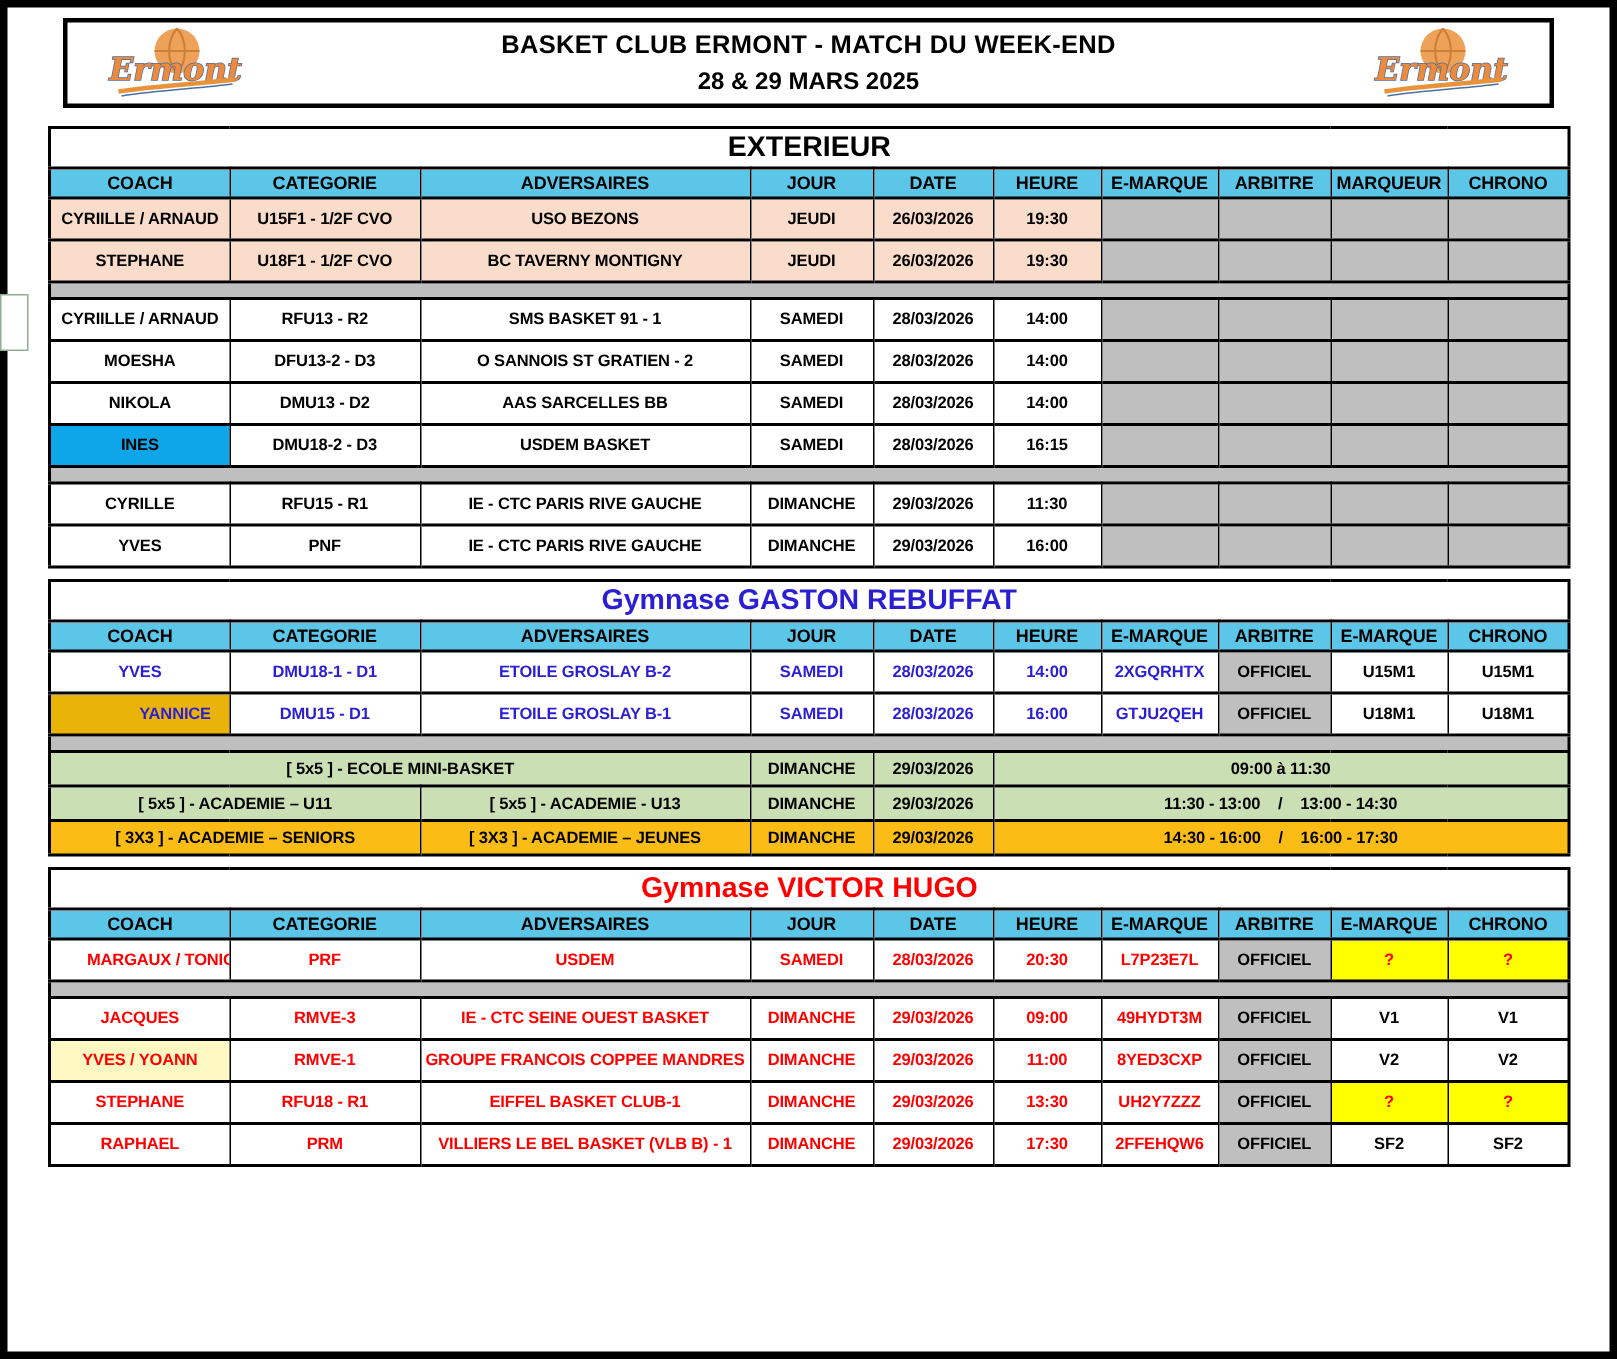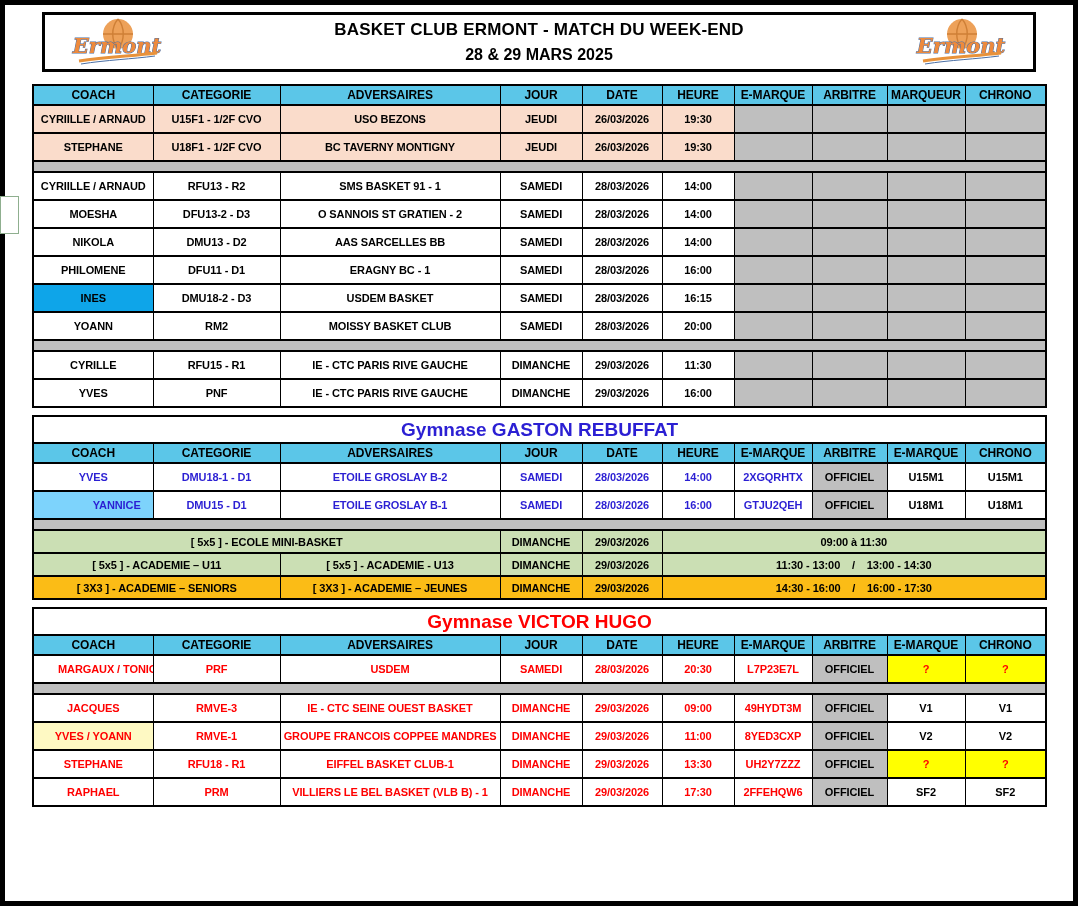--- a/index.html
+++ b/index.html
@@ -75,20 +75,23 @@
           <col style="width: 220px;">
           <col style="width: 82px;">
           <col style="width: 80px;">
           <col style="width: 72px;">
           <col style="width: 78px;">
           <col style="width: 75px;">
           <col style="width: 78px;">
           <col style="width: 81px;">
         </colgroup>
         <tbody>
+          <tr class="title-row">
+            <td colspan="10" style="color: rgb(0, 0, 0);">EXTERIEUR</td>
+          </tr>
           <tr class="header-row">
             <td>COACH</td>
             <td>CATEGORIE</td>
             <td>ADVERSAIRES</td>
             <td>JOUR</td>
             <td>DATE</td>
             <td>HEURE</td>
             <td>E-MARQUE</td>
             <td>ARBITRE</td>
             <td>MARQUEUR</td>
@@ -151,50 +154,26 @@
             <td style="background: rgb(255, 255, 255); color: rgb(0, 0, 0);">AAS SARCELLES BB</td>
             <td style="background: rgb(255, 255, 255); color: rgb(0, 0, 0);">SAMEDI</td>
             <td style="background: rgb(255, 255, 255); color: rgb(0, 0, 0);">28/03/2026</td>
             <td style="background: rgb(255, 255, 255); color: rgb(0, 0, 0);">14:00</td>
             <td style="background: rgb(191, 191, 191); color: rgb(0, 0, 0);"></td>
             <td style="background: rgb(191, 191, 191); color: rgb(0, 0, 0);"></td>
             <td style="background: rgb(191, 191, 191); color: rgb(0, 0, 0);"></td>
             <td style="background: rgb(191, 191, 191); color: rgb(0, 0, 0);"></td>
           </tr>
           <tr class="match">
-            <td style="background: rgb(255, 255, 255); color: rgb(0, 0, 0);">PHILOMENE</td>
-            <td style="background: rgb(255, 255, 255); color: rgb(0, 0, 0);">DFU11 - D1</td>
-            <td style="background: rgb(255, 255, 255); color: rgb(0, 0, 0);">ERAGNY BC - 1</td>
-            <td style="background: rgb(255, 255, 255); color: rgb(0, 0, 0);">SAMEDI</td>
-            <td style="background: rgb(255, 255, 255); color: rgb(0, 0, 0);">28/03/2026</td>
-            <td style="background: rgb(255, 255, 255); color: rgb(0, 0, 0);">16:00</td>
-            <td style="background: rgb(191, 191, 191); color: rgb(0, 0, 0);"></td>
-            <td style="background: rgb(191, 191, 191); color: rgb(0, 0, 0);"></td>
-            <td style="background: rgb(191, 191, 191); color: rgb(0, 0, 0);"></td>
-            <td style="background: rgb(191, 191, 191); color: rgb(0, 0, 0);"></td>
-          </tr>
-          <tr class="match">
             <td style="background: #0ea5e9; color: rgb(0, 0, 0);">INES</td>
             <td style="background: rgb(255, 255, 255); color: rgb(0, 0, 0);">DMU18-2 - D3</td>
             <td style="background: rgb(255, 255, 255); color: rgb(0, 0, 0);">USDEM BASKET</td>
             <td style="background: rgb(255, 255, 255); color: rgb(0, 0, 0);">SAMEDI</td>
             <td style="background: rgb(255, 255, 255); color: rgb(0, 0, 0);">28/03/2026</td>
             <td style="background: rgb(255, 255, 255); color: rgb(0, 0, 0);">16:15</td>
-            <td style="background: rgb(191, 191, 191); color: rgb(0, 0, 0);"></td>
-            <td style="background: rgb(191, 191, 191); color: rgb(0, 0, 0);"></td>
-            <td style="background: rgb(191, 191, 191); color: rgb(0, 0, 0);"></td>
-            <td style="background: rgb(191, 191, 191); color: rgb(0, 0, 0);"></td>
-          </tr>
-          <tr class="match">
-            <td style="background: rgb(255, 255, 255); color: rgb(0, 0, 0);">YOANN</td>
-            <td style="background: rgb(255, 255, 255); color: rgb(0, 0, 0);">RM2</td>
-            <td style="background: rgb(255, 255, 255); color: rgb(0, 0, 0);">MOISSY BASKET CLUB</td>
-            <td style="background: rgb(255, 255, 255); color: rgb(0, 0, 0);">SAMEDI</td>
-            <td style="background: rgb(255, 255, 255); color: rgb(0, 0, 0);">28/03/2026</td>
-            <td style="background: rgb(255, 255, 255); color: rgb(0, 0, 0);">20:00</td>
             <td style="background: rgb(191, 191, 191); color: rgb(0, 0, 0);"></td>
             <td style="background: rgb(191, 191, 191); color: rgb(0, 0, 0);"></td>
             <td style="background: rgb(191, 191, 191); color: rgb(0, 0, 0);"></td>
             <td style="background: rgb(191, 191, 191); color: rgb(0, 0, 0);"></td>
           </tr>
           <tr class="spacer">
             <td colspan="10"></td>
           </tr>
           <tr class="match">
             <td style="background: rgb(255, 255, 255); color: rgb(0, 0, 0);">CYRILLE</td>
@@ -259,21 +238,21 @@
             <td style="background: rgb(255, 255, 255); color: rgb(43, 31, 211);">ETOILE GROSLAY B-2</td>
             <td style="background: rgb(255, 255, 255); color: rgb(43, 31, 211);">SAMEDI</td>
             <td style="background: rgb(255, 255, 255); color: rgb(43, 31, 211);">28/03/2026</td>
             <td style="background: rgb(255, 255, 255); color: rgb(43, 31, 211);">14:00</td>
             <td style="background: rgb(255, 255, 255); color: rgb(43, 31, 211);">2XGQRHTX</td>
             <td style="background: rgb(191, 191, 191); color: rgb(0, 0, 0);">OFFICIEL</td>
             <td style="background: rgb(255, 255, 255); color: rgb(0, 0, 0);">U15M1</td>
             <td style="background: rgb(255, 255, 255); color: rgb(0, 0, 0);">U15M1</td>
           </tr>
           <tr class="match">
-            <td style="background: #7dd3fc; color: rgb(43, 31, 211); padding-left: 48px;">YANNICE</td>
+            <td style="background: #eab308; color: rgb(43, 31, 211); padding-left: 48px;">YANNICE</td>
             <td style="background: rgb(255, 255, 255); color: rgb(43, 31, 211);">DMU15 - D1</td>
             <td style="background: rgb(255, 255, 255); color: rgb(43, 31, 211);">ETOILE GROSLAY B-1</td>
             <td style="background: rgb(255, 255, 255); color: rgb(43, 31, 211);">SAMEDI</td>
             <td style="background: rgb(255, 255, 255); color: rgb(43, 31, 211);">28/03/2026</td>
             <td style="background: rgb(255, 255, 255); color: rgb(43, 31, 211);">16:00</td>
             <td style="background: rgb(255, 255, 255); color: rgb(43, 31, 211);">GTJU2QEH</td>
             <td style="background: rgb(191, 191, 191); color: rgb(0, 0, 0);">OFFICIEL</td>
             <td style="background: rgb(255, 255, 255); color: rgb(0, 0, 0);">U18M1</td>
             <td style="background: rgb(255, 255, 255); color: rgb(0, 0, 0);">U18M1</td>
           </tr>

